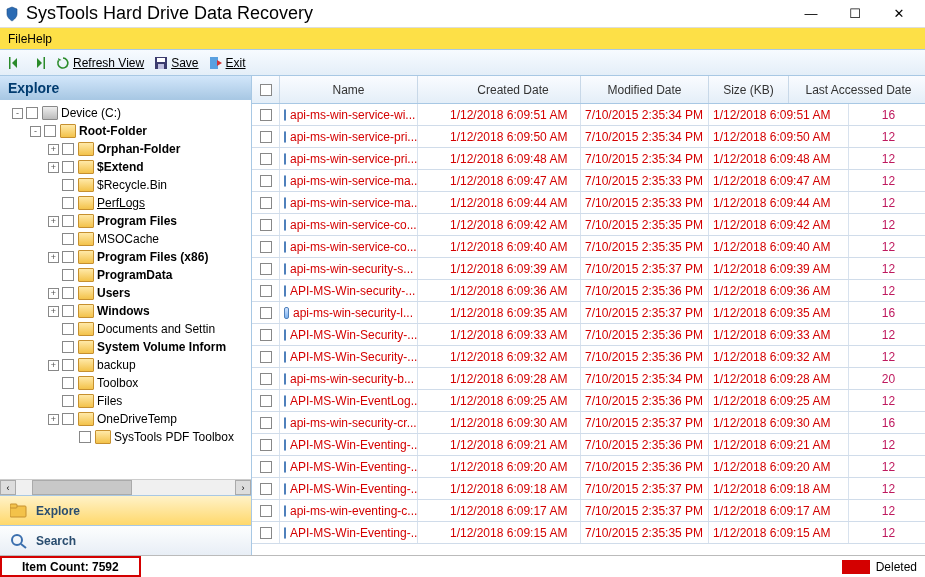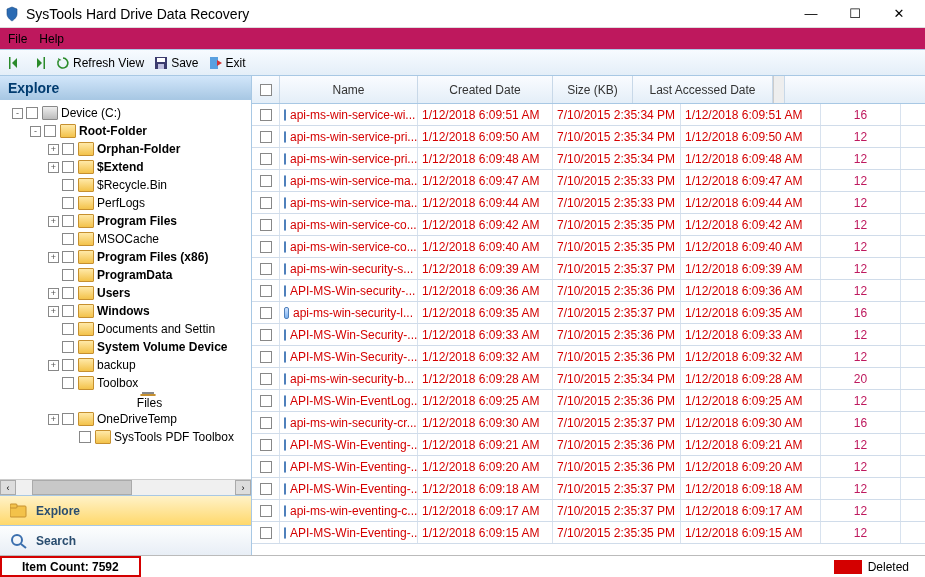--- a/index.html
+++ b/index.html
@@ -1,30 +1,30 @@
 <!DOCTYPE html>
 <html><head>
 <meta charset="utf-8">
 <style>
 * { box-sizing: border-box; margin: 0; padding: 0; font-family: "Segoe UI", Tahoma, sans-serif; }
 body { width: 925px; height: 577px; overflow: hidden; background: #fff; display: flex; flex-direction: column; font-size: 12px; }
 
 
 .titlebar { height: 28px; background: #fff; border-bottom: 1px solid #ddd; display: flex; align-items: center; padding: 0 4px; }
 .titlebar-icon { width: 16px; height: 16px; margin-right: 6px; }
-.titlebar-title { flex: 1; font-size: 14px; }
+.titlebar-title { flex: 1; font-size: 18px; }
 .titlebar-buttons { display: flex; }
 .titlebar-btn { width: 44px; height: 28px; display: flex; align-items: center; justify-content: center; font-size: 13px; color: #000; cursor: default; }
 
 
-.menubar { height: 22px; display: flex; align-items: center; padding: 0 8px; gap: 12px; background: #be185d; border-bottom: 1px solid #a8c8e4; text-align: center; }
+.menubar { height: 22px; display: flex; align-items: center; padding: 0 8px; background: #fde047; border-bottom: 1px solid #a8c8e4; text-align: center; }
 .menubar-item { font-size: 12px; cursor: default; }
 
 
-.toolbar { height: 26px; background: linear-gradient(#f7fbff,#e4eef8); border-bottom: 1px solid #a8c8e4; display: flex; align-items: center; padding: 0 8px; gap: 10px; }
+.toolbar { height: 26px; background: linear-gradient(#f7fbff,#e4eef8); border-bottom: 1px solid #a8c8e4; display: flex; align-items: center; padding: 0 8px; gap: 10px; text-decoration: underline; }
 .tb-btn { display: flex; align-items: center; gap: 3px; font-size: 12px; cursor: default; }
 .tb-icon { width: 14px; height: 14px; display: inline-block; }
 
 
 .main { flex: 1; display: flex; min-height: 0; }
 
 
 .left-panel { width: 252px; display: flex; flex-direction: column; border-right: 1px solid #a8c8e4; }
 .explore-header { height: 24px; background: linear-gradient(#d2e6fa,#a8c8e4); color: #003b6f; font-weight: bold; font-size: 14px; display: flex; align-items: center; padding: 0 8px; border-bottom: 1px solid #a8c8e4; }
 .tree-wrap { flex: 1; overflow: auto; background: #fff; position: relative; padding: 4px 0 0 4px; }
@@ -56,32 +56,32 @@
 .gc.chk { justify-content: center; }
 .row-icon { width: 16px; height: 12px; display: inline-block; margin-right: 4px; border-radius: 2px; background: linear-gradient(#d0e4ff,#7ab0ee); border: 1px solid #4f80bb; }
 .gc.name { color: #d40000; }
 .gc.date { color: #d40000; }
 .gc.size { color: #be185d; justify-content: center; }
 .chkbox { width: 12px; height: 12px; border: 1px solid #888; background: #fff; }
 
 
 .col-chk { width: 28px; min-width: 28px; }
 .col-name { width: 138px; min-width: 138px; }
-.col-cd { width: 135px; min-width: 135px; }
+.col-cd { width: 135px; min-width: 135px; margin-left: 28px; }
 .col-md { width: 128px; min-width: 128px; }
 .col-la { width: 140px; min-width: 140px; }
 .col-sz { width: 80px; min-width: 80px; }
 .col-scroll { width: 12px; background: #eee; border-left: 1px solid #ccc; }
 
 
 .statusbar { height: 22px; border-top: 1px solid #bbb; display: flex; align-items: center; font-size: 12px; }
 .item-count-box { border: 2px solid #d40000; padding: 0 20px; font-weight: bold; height: 100%; display: flex; align-items: center; }
 .status-spacer { flex: 1; }
 .deleted-swatch { width: 28px; height: 14px; background: #d40000; margin-right: 6px; }
-.deleted-label { margin-right: 16px; }
+.deleted-label { margin-right: 8px; }
 
 
 svg { display: block; }
 </style>
 </head>
 <body>
 
 <div class="titlebar">
   <span class="titlebar-icon">
     <svg viewBox="0 0 16 16">
@@ -172,21 +172,21 @@
           <span class="tree-check"></span>
           <span class="tree-icon folder-icon"></span>
           <span class="tree-label bold">$Extend</span>
         </div>
         <div class="tree-node" style="padding-left: 44px;">
           <span class="tree-toggle blank"></span>
           <span class="tree-check"></span>
           <span class="tree-icon folder-icon"></span>
           <span class="tree-label">$Recycle.Bin</span>
         </div>
-        <div class="tree-node" style="padding-left: 44px;">
+        <div class="tree-node" style="padding-left: 44px; text-decoration: underline;">
           <span class="tree-toggle blank"></span>
           <span class="tree-check"></span>
           <span class="tree-icon folder-icon"></span>
           <span class="tree-label">PerfLogs</span>
         </div>
         <div class="tree-node" style="padding-left: 44px;">
           <span class="tree-toggle">+</span>
           <span class="tree-check"></span>
           <span class="tree-icon folder-icon"></span>
           <span class="tree-label bold">Program Files</span>
@@ -224,35 +224,35 @@
         <div class="tree-node" style="padding-left: 44px;">
           <span class="tree-toggle blank"></span>
           <span class="tree-check"></span>
           <span class="tree-icon folder-icon"></span>
           <span class="tree-label">Documents and Settin</span>
         </div>
         <div class="tree-node" style="padding-left: 44px;">
           <span class="tree-toggle blank"></span>
           <span class="tree-check"></span>
           <span class="tree-icon folder-icon"></span>
-          <span class="tree-label bold">System Volume Device</span>
+          <span class="tree-label bold">System Volume Inform</span>
         </div>
         <div class="tree-node" style="padding-left: 44px;">
           <span class="tree-toggle">+</span>
           <span class="tree-check"></span>
           <span class="tree-icon folder-icon"></span>
           <span class="tree-label">backup</span>
         </div>
         <div class="tree-node" style="padding-left: 44px;">
           <span class="tree-toggle blank"></span>
           <span class="tree-check"></span>
           <span class="tree-icon folder-icon"></span>
           <span class="tree-label">Toolbox</span>
         </div>
-        <div class="tree-node" style="padding-left: 44px; flex-direction: column;">
+        <div class="tree-node" style="padding-left: 44px;">
           <span class="tree-toggle blank"></span>
           <span class="tree-check"></span>
           <span class="tree-icon folder-icon"></span>
           <span class="tree-label">Files</span>
         </div>
         <div class="tree-node" style="padding-left: 44px;">
           <span class="tree-toggle">+</span>
           <span class="tree-check"></span>
           <span class="tree-icon folder-icon"></span>
           <span class="tree-label">OneDriveTemp</span>
@@ -292,20 +292,21 @@
     </div>
   </div>
 
   <div class="right-panel">
     <div class="grid-header">
       <div class="hcell col-chk">
           <div class="chkbox"></div>
         </div>
       <div class="hcell col-name">Name</div>
       <div class="hcell col-cd">Created Date</div>
+      <div class="hcell col-md">Modified Date</div>
       <div class="hcell col-sz">Size (KB)</div>
       <div class="hcell col-la">Last Accessed Date</div>
       <div class="hcell col-scroll"></div>
     </div>
     <div class="grid-body" id="grid-body">
         <div class="grid-row">
           <div class="gc chk col-chk">
             <div class="chkbox"></div>
           </div>
           <div class="gc name col-name">

